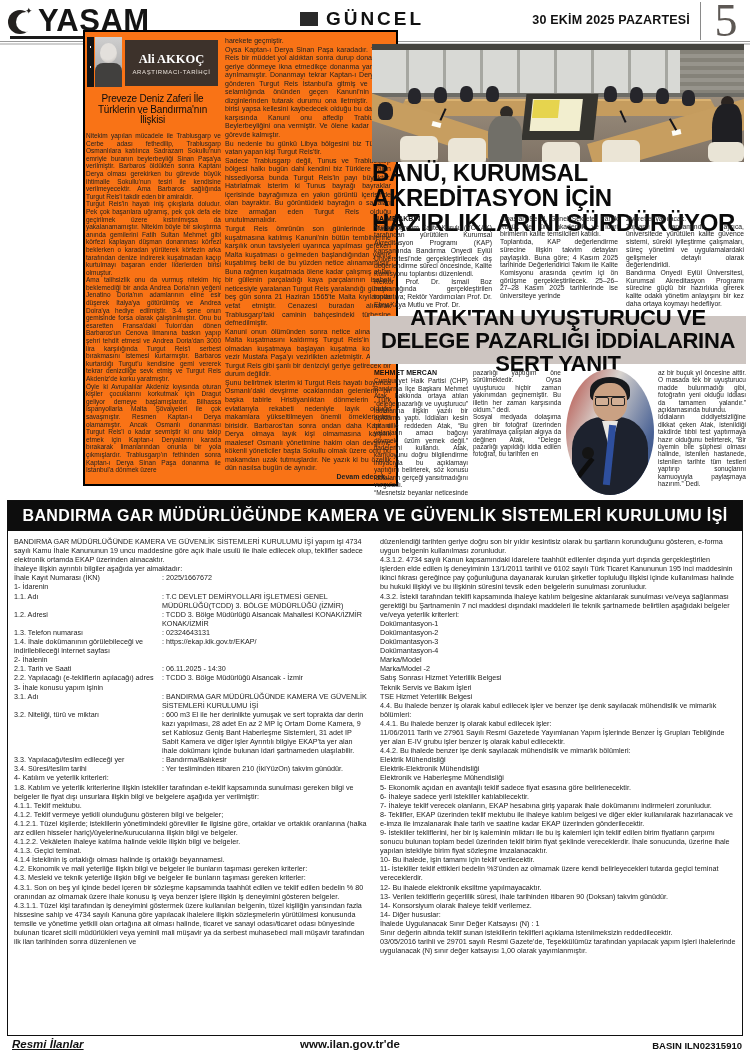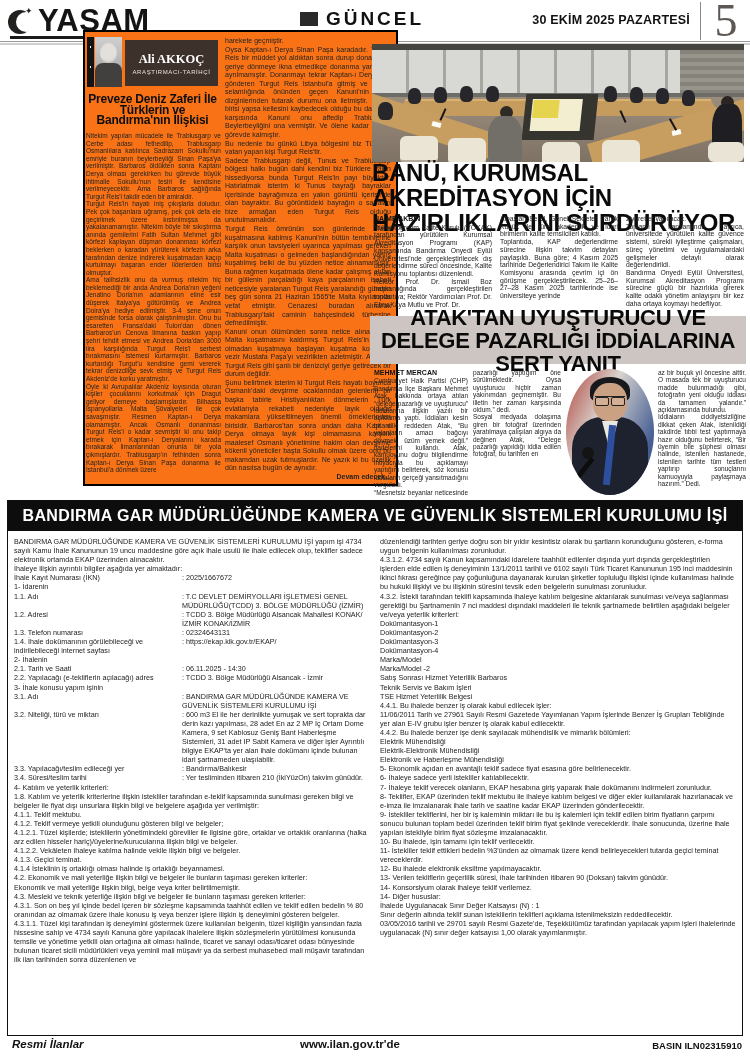--- a/index.html
+++ b/index.html
@@ -30,21 +30,21 @@
           background-image:radial-gradient(circle at 50% 20%,#fff 0 .7px,transparent 1px),
                            radial-gradient(circle at 50% 60%,#fff 0 .7px,transparent 1px);}
   .author-photo{left:10px;top:5px;width:27px;height:50px;background:linear-gradient(#cfcfcf,#9e9e9e);overflow:hidden;}
   .author-photo .head{position:absolute;left:5px;top:6px;width:17px;height:20px;border-radius:50%;
                       background:radial-gradient(circle at 45% 40%,#e3e0dc 55%,#b9b4af 100%);}
   .author-photo .body{position:absolute;left:0px;top:26px;width:27px;height:24px;border-radius:8px 8px 0 0;background:#41403e;}
   .author-box{left:40px;top:8px;width:93px;height:46px;background:#3d322b;color:#fff;
               display:flex;flex-direction:column;align-items:center;justify-content:center;gap:2px;}
   .author-name{font-family:"Liberation Serif",serif;font-size:12.5px;font-weight:700;}
   .author-role{font-size:6px;letter-spacing:.6px;color:#e9e1da;}
-  .hist-headline{left:0px;top:62px;width:135px;font-size:12px;font-weight:700;letter-spacing:-.2px;
+  .hist-headline{left:0px;top:62px;width:135px;font-size:10px;font-weight:400;letter-spacing:-.2px;
                  text-align:center;line-height:10.6px;color:#0d0d0d;}
   .hist-col1{left:1px;top:100px;width:135px;height:347px;overflow:hidden;
              font-size:6.5px;line-height:7.6px;text-align:justify;color:#222;}
   .hist-col2{left:140px;top:5px;width:166px;height:442px;overflow:hidden;
              font-size:7px;line-height:8.55px;text-align:justify;color:#222;}
   .devam{display:block;text-align:right;font-weight:700;}
   .pp{margin:0;}
 
   
   .photo{left:372px;top:44px;width:372px;height:118px;overflow:hidden;background:#b3a694;}
@@ -104,26 +104,26 @@
   .atak-mic-head{position:absolute;left:16px;top:78px;width:12px;height:12px;border-radius:50%;background:#141414;}
 
   
   .tender{left:7px;top:500px;width:734px;height:534px;border:1.5px solid #0f0f0f;background:#fff;}
   .tender-banner{left:0;top:0;width:734px;height:30px;background:#0d0d0d;color:#fff;
                  display:flex;align-items:center;justify-content:center;
                  font-size:16px;font-weight:800;letter-spacing:.4px;}
   .tender-col{overflow:hidden;font-size:7.2px;line-height:9.1px;color:#222;}
   .tender-left{left:6px;top:36px;width:354px;height:492px;}
   .tender-right{left:372px;top:36px;width:356px;height:492px;}
-  .kv{display:flex;gap:20px;}
+  .kv{display:flex;}
   .kl{flex:0 0 148px;}
   .kvv{flex:1;}
 
   
-  .footer-label{left:12px;top:1038px;font-size:11.5px;font-weight:700;font-style:italic;color:#111;}
+  .footer-label{left:12px;top:1038px;font-size:11.5px;font-weight:700;font-style:italic;color:#111;text-decoration:underline;}
   .footer-url{left:300px;top:1038px;font-size:11.5px;font-weight:700;color:#111;}
   .footer-press{left:560px;top:1040px;width:182px;text-align:right;font-size:9.5px;font-weight:700;color:#111;}
 </style>
 </head>
 <body>
 
 <div class="page">
 
   <div class="abs masthead-logo">
     <span class="crescent">
@@ -314,38 +314,38 @@
         </div>
         <div class="pp">4- Katılım ve yeterlik kriterleri:</div>
         <div class="pp">1.8. Katılım ve yeterlik kriterlerine ilişkin istekliler tarafından e-teklif kapsamında sunulması gereken bilgi ve belgeler ile fiyat dışı unsurlara ilişkin bilgi ve belgelere aşağıda yer verilmiştir:</div>
         <div class="pp">4.1.1. Teklif mektubu.</div>
         <div class="pp">4.1.2. Teklif vermeye yetkili olunduğunu gösteren bilgi ve belgeler;</div>
         <div class="pp">4.1.2.1. Tüzel kişilerde; isteklilerin yönetimindeki görevliler ile ilgisine göre, ortaklar ve ortaklık oranlarına (halka arz edilen hisseler hariç)/üyelerine/kurucularına ilişkin bilgi ve belgeler.</div>
         <div class="pp">4.1.2.2. Vekâleten ihaleye katılma halinde vekile ilişkin bilgi ve belgeler.</div>
         <div class="pp">4.1.3. Geçici teminat.</div>
         <div class="pp">4.1.4 İsteklinin iş ortaklığı olması halinde iş ortaklığı beyannamesi.</div>
         <div class="pp">4.2. Ekonomik ve mali yeterliğe ilişkin bilgi ve belgeler ile bunların taşıması gereken kriterler:</div>
-        <div class="pp">Ekonomik ve mali yeterliğe ilişkin bilgi, belge veya kriter belirtilmemiştir.</div>
         <div class="pp">4.3. Mesleki ve teknik yeterliğe ilişkin bilgi ve belgeler ile bunların taşıması gereken kriterler:</div>
         <div class="pp">4.3.1. Son on beş yıl içinde bedel içeren bir sözleşme kapsamında taahhüt edilen ve teklif edilen bedelin % 80 oranından az olmamak üzere ihale konusu iş veya benzer işlere ilişkin iş deneyimini gösteren belgeler.</div>
         <div class="pp">4.3.1.1. Tüzel kişi tarafından iş deneyimini göstermek üzere kullanılan belgenin, tüzel kişiliğin yarısından fazla hissesine sahip ve 4734 sayılı Kanuna göre yapılacak ihalelere ilişkin sözleşmelerin yürütülmesi konusunda temsile ve yönetime yetkili olan ortağına ait olması halinde, ticaret ve sanayi odası/ticaret odası bünyesinde bulunan ticaret sicili müdürlükleri veya yeminli mali müşavir ya da serbest muhasebeci mali müşavir tarafından ilk ilan tarihinden sonra düzenlenen ve</div>
       </div>
     <div class="abs tender-col tender-right">
         <div class="pp">düzenlendiği tarihten geriye doğru son bir yıldır kesintisiz olarak bu şartların korunduğunu gösteren, e-forma uygun belgenin kullanılması zorunludur.</div>
         <div class="pp">4.3.1.2. 4734 sayılı Kanun kapsamındaki idarelere taahhüt edilenler dışında yurt dışında gerçekleştirilen işlerden elde edilen iş deneyiminin 13/1/2011 tarihli ve 6102 sayılı Türk Ticaret Kanununun 195 inci maddesinin ikinci fıkrası gereğince pay çoğunluğuna dayanarak kurulan şirketler topluluğu ilişkisi içinde kullanılması halinde bu hukuki ilişkiyi ve bu ilişkinin süresini tevsik eden belgelerin sunulması zorunludur.</div>
         <div class="pp">4.3.2. İstekli tarafından teklifi kapsamında ihaleye katılım belgesine aktarılarak sunulması ve/veya sağlanması gerektiği bu Şartnamenin 7 nci maddesi dışındaki maddeleri ile teknik şartnamede belirtilen aşağıdaki belgeler ve/veya yeterlik kriterleri:</div>
         <div class="pp">Dokümantasyon-1</div>
         <div class="pp">Dokümantasyon-2</div>
         <div class="pp">Dokümantasyon-3</div>
         <div class="pp">Dokümantasyon-4</div>
         <div class="pp">Marka/Model</div>
         <div class="pp">Marka/Model -2</div>
-        <div class="pp">Satış Sonrası Hizmet Yeterlilik Barbaros</div>
+        <div class="pp">Satış Sonrası Hizmet Yeterlilik Belgesi</div>
         <div class="pp">Teknik Servis ve Bakım İşleri</div>
         <div class="pp">TSE Hizmet Yeterlilik Belgesi</div>
+        <div class="pp">4.4. Bu ihalede benzer iş olarak kabul edilecek işler ve benzer işe denk sayılacak mühendislik ve mimarlık bölümleri:</div>
         <div class="pp">4.4.1. Bu ihalede benzer iş olarak kabul edilecek işler:</div>
         <div class="pp">11/06/2011 Tarih ve 27961 Sayılı Resmi Gazetede Yayımlanan Yapım İşlerinde Benzer İş Grupları Tebliğinde yer alan E-IV grubu işler benzer iş olarak kabul edilecektir.</div>
         <div class="pp">4.4.2. Bu ihalede benzer işe denk sayılacak mühendislik ve mimarlık bölümleri:</div>
         <div class="pp">Elektrik Mühendisliği</div>
         <div class="pp">Elektrik-Elektronik Mühendisliği</div>
         <div class="pp">Elektronik ve Haberleşme Mühendisliği</div>
         <div class="pp">5- Ekonomik açıdan en avantajlı teklif sadece fiyat esasına göre belirlenecektir.</div>
         <div class="pp">6- İhaleye sadece yerli istekliler katılabilecektir.</div>
         <div class="pp">7- İhaleye teklif verecek olanların, EKAP hesabına giriş yaparak ihale dokümanını indirmeleri zorunludur.</div>
         <div class="pp">8- Teklifler, EKAP üzerinden teklif mektubu ile ihaleye katılım belgesi ve diğer ekler kullanılarak hazırlanacak ve e-imza ile imzalanarak ihale tarih ve saatine kadar EKAP üzerinden gönderilecektir.</div>

